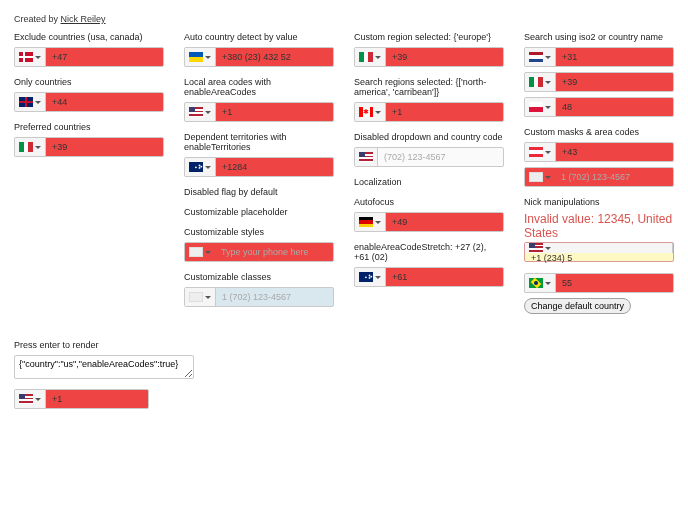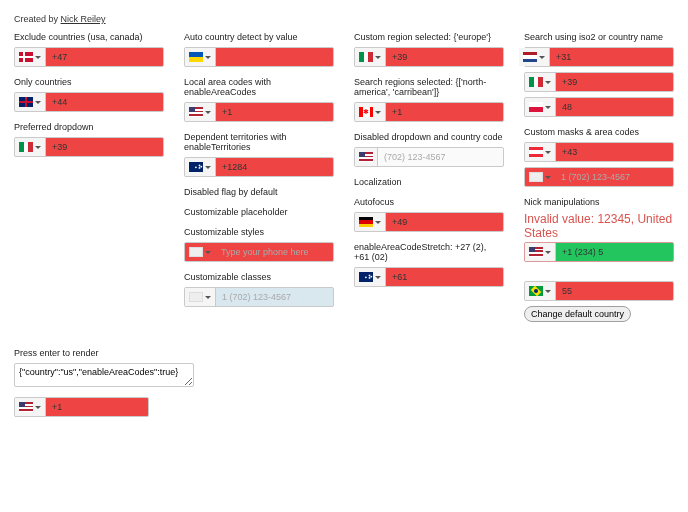--- a/index.html
+++ b/index.html
@@ -144,39 +144,40 @@
       <div class="caption">Only countries</div>
       <div class="phone-wrap">
         <div class="flag-btn">
             <span class="flag flag-gb"></span>
             <span class="arrow"></span>
           </div>
         <input class="phone-input" value="+44" style="">
       </div>
     </div>
     <div class="block">
-      <div class="caption">Preferred dropdown</div>
+      <div class="caption">Preferred countries</div>
       <div class="phone-wrap">
         <div class="flag-btn">
             <span class="flag flag-it"></span>
             <span class="arrow"></span>
           </div>
         <input class="phone-input" value="+39" style="">
       </div>
     </div>
   </div>
 
   <div class="col">
     <div class="block">
       <div class="caption">Auto country detect by value</div>
       <div class="phone-wrap">
         <div class="flag-btn">
             <span class="flag flag-ua"></span>
             <span class="arrow"></span>
           </div>
+        <input class="phone-input" value="+380 (23) 432 52" style="">
       </div>
     </div>
     <div class="block">
       <div class="caption">Local area codes with enableAreaCodes</div>
       <div class="phone-wrap">
         <div class="flag-btn">
             <span class="flag flag-us"></span>
             <span class="arrow"></span>
           </div>
         <input class="phone-input" value="+1" style="">
@@ -271,21 +272,21 @@
             <span class="arrow"></span>
           </div>
         <input class="phone-input" value="+61" style="">
       </div>
     </div>
   </div>
 
   <div class="col">
     <div class="block">
       <div class="caption">Search using iso2 or country name</div>
-      <div class="phone-wrap" style="margin-bottom:5px;justify-content:center;">
+      <div class="phone-wrap" style="margin-bottom:5px;">
         <div class="flag-btn">
             <span class="flag flag-nl"></span>
             <span class="arrow"></span>
           </div>
         <input class="phone-input" value="+31" style="">
       </div>
       <div class="phone-wrap" style="margin-bottom:5px;">
         <div class="flag-btn">
             <span class="flag flag-it"></span>
             <span class="arrow"></span>
@@ -313,21 +314,21 @@
         <div class="flag-btn">
             <span class="flag flag-neutral"></span>
             <span class="arrow"></span>
           </div>
         <input class="phone-input" placeholder="1 (702) 123-4567" style="">
       </div>
     </div>
     <div class="block">
       <div class="caption">Nick manipulations</div>
       <div class="invalid">Invalid value: 12345, United States</div>
-      <div class="phone-wrap" style="margin-bottom:19px; border-color:#d99; background:#22c55e;">
+      <div class="phone-wrap" style="margin-bottom:11px; border-color:#d99; background:#fef9c3;flex-direction:column;">
         <div class="flag-btn">
             <span class="flag flag-us"></span>
             <span class="arrow"></span>
           </div>
         <input class="phone-input" value="+1 (234) 5" style="">
       </div>
       <div class="phone-wrap" style="margin-bottom:5px;">
         <div class="flag-btn">
             <span class="flag flag-br"></span>
             <span class="arrow"></span>

